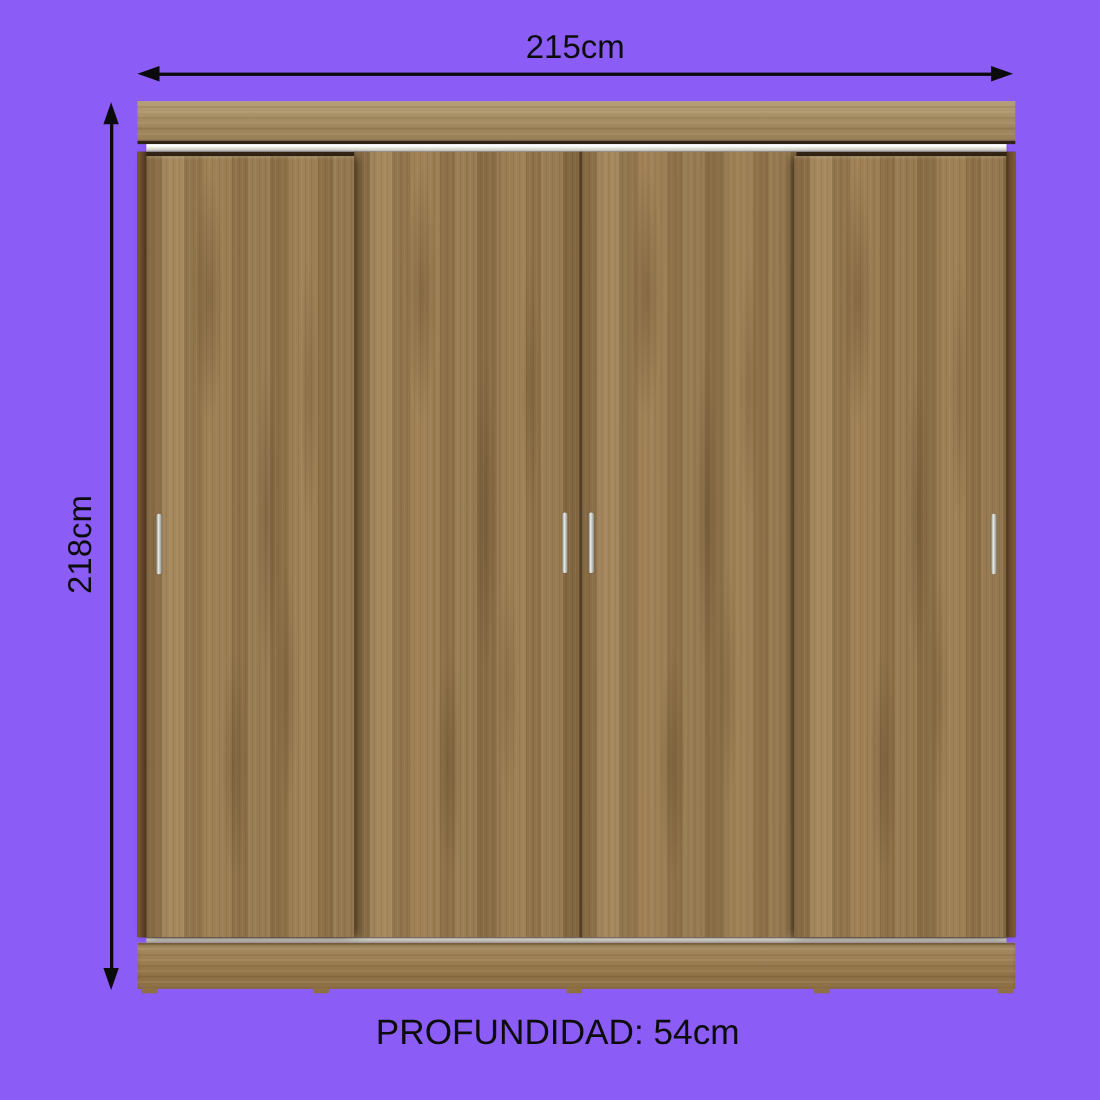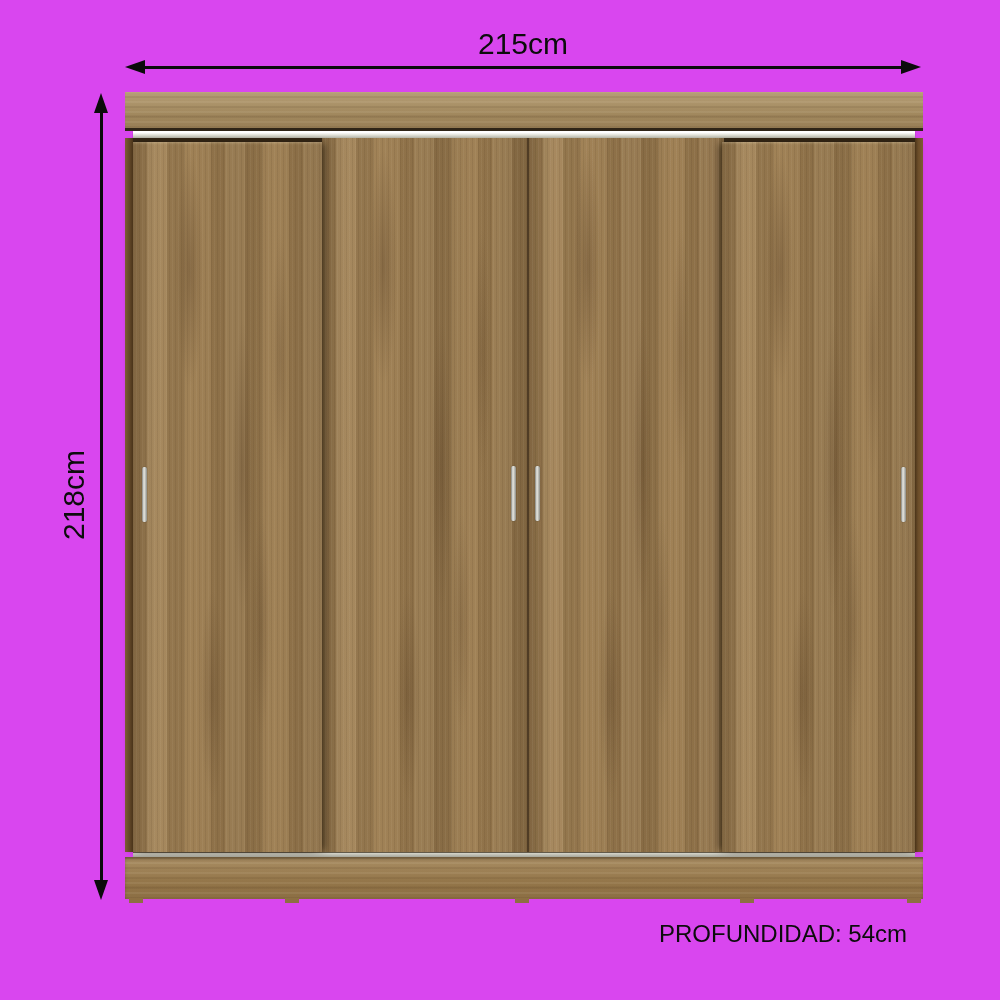--- a/index.html
+++ b/index.html
@@ -3,41 +3,41 @@
 <meta charset="utf-8">
 <style>
   html,body{margin:0;padding:0;}
   body{
     width:1000px;height:1000px;
     background:#ffffff;
     font-family:"Liberation Sans", sans-serif;
     color:#0b0b0b;
     overflow:hidden;
   }
-  .stage{position:relative;width:1000px;height:1000px;background:#d946ef;}
+  .stage{position:relative;width:1000px;height:1000px;background:#8b5cf6;}
 
   
   .dim-label{
     position:absolute;
     font-size:30px;
     line-height:1;
     color:#0c0c0c;
     text-align:center;
     white-space:nowrap;
   }
   .dim-label-w{left:125px;top:29px;width:796px;}
   .dim-label-h{
     left:-6px;top:478px;width:160px;height:34px;
     transform:rotate(-90deg);
     transform-origin:center center;
     display:flex;align-items:center;justify-content:center;
   }
   .depth-label{
     position:absolute;left:107px;top:922px;width:800px;
-    text-align:right;font-size:24px;line-height:1;color:#0c0c0c;
+    text-align:center;font-size:32px;line-height:1;color:#0c0c0c;
     white-space:nowrap;
   }
   .harrow{position:absolute;left:125px;top:59px;width:796px;height:16px;}
   .harrow .line{position:absolute;left:14px;right:14px;top:7px;height:3px;background:#0b0b0b;}
   .head{position:absolute;width:0;height:0;}
   .head-left{left:0;top:1px;border-top:7px solid transparent;border-bottom:7px solid transparent;border-right:20px solid #0b0b0b;}
   .head-right{right:0;top:1px;border-top:7px solid transparent;border-bottom:7px solid transparent;border-left:20px solid #0b0b0b;}
   .varrow{position:absolute;left:93px;top:93px;width:16px;height:807px;}
   .varrow .line{position:absolute;top:14px;bottom:14px;left:7px;width:3px;background:#0b0b0b;}
   .head-up{top:0;left:1px;border-left:7px solid transparent;border-right:7px solid transparent;border-bottom:20px solid #0b0b0b;}

